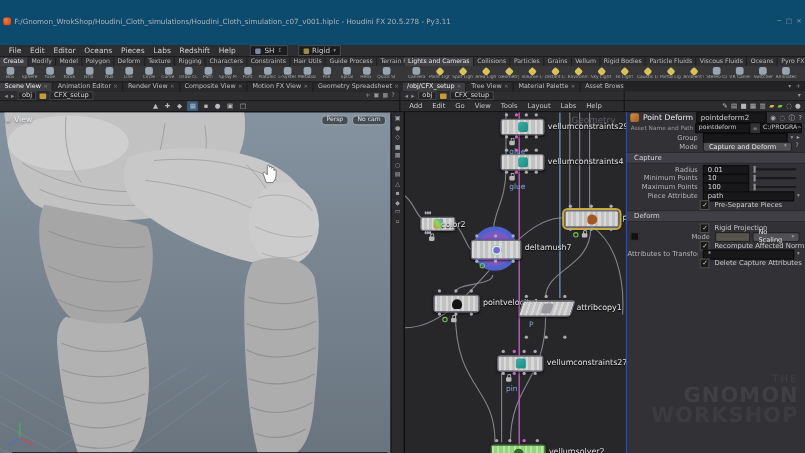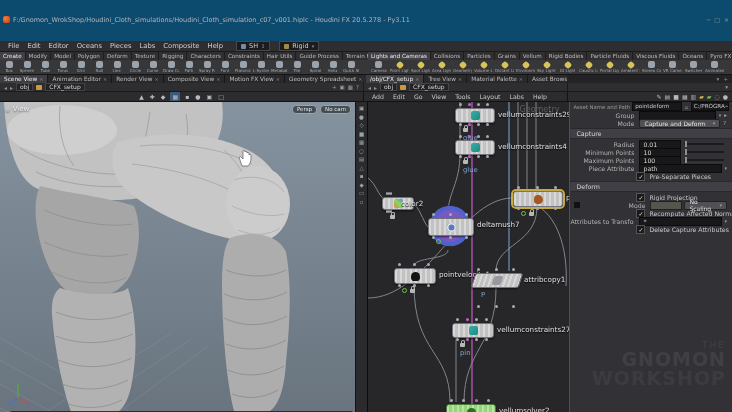--- a/index.html
+++ b/index.html
@@ -166,21 +166,21 @@
 </div>
 
 <div class="menubar">
   <span id="menu-items" style="display:flex">
       <span class="mitem">File</span>
       <span class="mitem">Edit</span>
       <span class="mitem">Editor</span>
       <span class="mitem">Oceans</span>
       <span class="mitem">Pieces</span>
       <span class="mitem">Labs</span>
-      <span class="mitem">Composite</span>
+      <span class="mitem">Redshift</span>
       <span class="mitem">Help</span>
     </span>
   <span class="mbox">
     <span class="bx-ic"></span>
     <span>SH</span>
     <span class="car">↕</span>
   </span>
   <span class="mbox">
     <span class="bx-ic" style="background:#a08a4a"></span>
     <span>Rigid</span>
@@ -760,20 +760,29 @@
             <span class="dot"></span>
             <span class="dot m"></span>
             <span class="dot"></span>
           </div>
           <span class="nlabel">vellumsolver2</span>
         </div>
       </div>
   </div>
 
   <div class="pp">
+    <div class="pptitle">
+      <span class="ppnodeic"></span>
+      <span class="pptname">Point Deform</span>
+      <span class="ppname">pointdeform2</span>
+      <span class="ppico">◉</span>
+      <span class="ppico">◌</span>
+      <span class="ppico">ⓘ</span>
+      <span class="ppico">?</span>
+    </div>
     <div class="assetrow">
       <span class="asslab">Asset Name and Path</span>
       <span class="assfield af1">pointdeform</span>
       <span class="asslab">≡</span>
       <span class="assfield af2">C:/PROGRA~1/SIDEEF~1.5/HOUDIN~1.278/ho...</span>
     </div>
     <div id="prows">
         <div class="prow">
           <span class="plabel">Group</span>
           <div class="pfield"></div>

